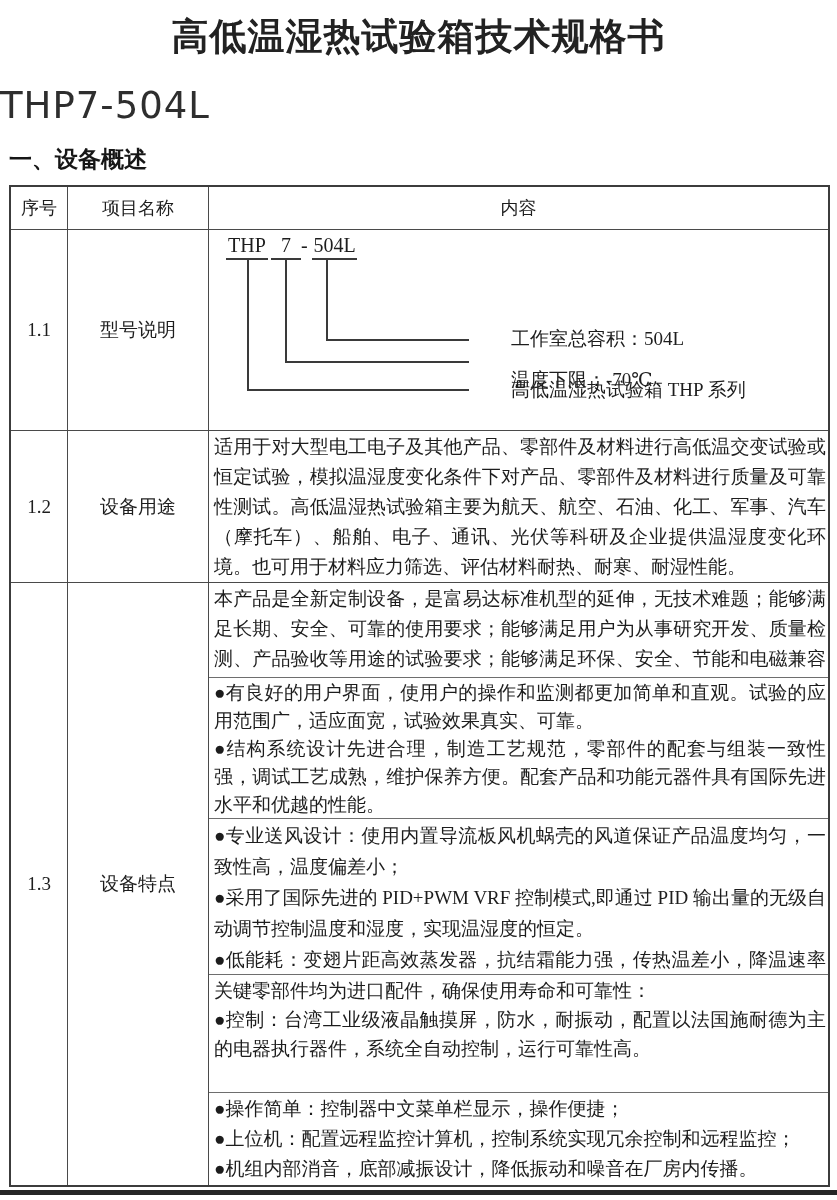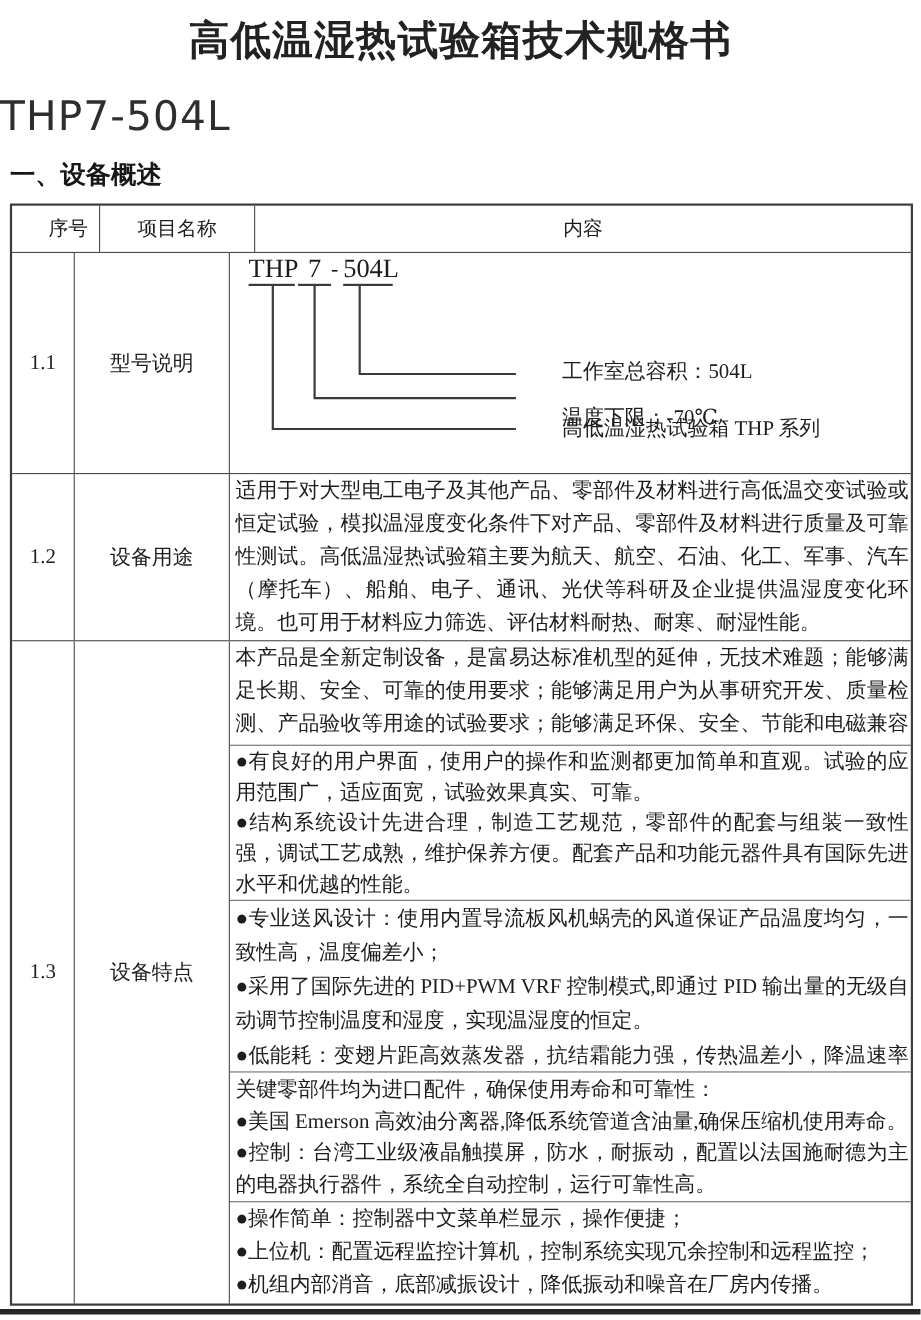--- a/index.html
+++ b/index.html
@@ -62,32 +62,32 @@
     text-align: center;
   }
   .col-item {
     width: 141px; flex: 0 0 141px;
     border-right: 1.5px solid #4a4a4a;
     display: flex; align-items: center; justify-content: center;
     text-align: center;
   }
   .col-content { flex: 1 1 auto; min-width: 0; }
 
-  .header-row { height: 42px; font-size: 18px; padding-left: 23px; }
+  .header-row { height: 42px; font-size: 18px; }
   .header-row .col-content {
     display: flex; align-items: center; justify-content: center;
   }
 
   
   .row-model { height: 201px; }
   .row-model .col-content { position: relative; }
   .diagram-svg { position: absolute; left: 0; top: 0; }
   .code-part {
     position: absolute; top: 2px; height: 26px;
-    text-align: center; font-size: 24px; line-height: 26px;
+    text-align: center; font-size: 20px; line-height: 26px;
     border-bottom: 2px solid #3a3a3a;
   }
   .code-thp    { left: 17px;  width: 42px; }
   .code-size   { left: 62px;  width: 30px; }
   .code-hyphen { left: 92px;  top: 2px; position: absolute; font-size: 20px; line-height: 26px; }
   .code-vol    { left: 103px; width: 45px; }
   .diag-label  { position: absolute; left: 302px; white-space: nowrap; font-size: 19px; line-height: 26px; }
   .lbl-volume { top: 96px; }
   .lbl-temp   { top: 137px; }
   .lbl-series { top: 147px; }
@@ -174,21 +174,20 @@
         </div>
 
         <div class="subrow sub-3">
           <p>●专业送风设计：使用内置导流板风机蜗壳的风道保证产品温度均匀，一致性高，温度偏差小；</p>
           <p>●采用了国际先进的 PID+PWM VRF 控制模式,即通过 PID 输出量的无级自动调节控制温度和湿度，实现温湿度的恒定。</p>
           <p>●低能耗：变翅片距高效蒸发器，抗结霜能力强，传热温差小，降温速率快。</p>
         </div>
 
         <div class="subrow sub-4">
           <p>关键零部件均为进口配件，确保使用寿命和可靠性：</p>
-          <p>●美国 Emerson 高效油分离器,降低系统管道含油量,确保压缩机使用寿命。</p>
           <p>●控制：台湾工业级液晶触摸屏，防水，耐振动，配置以法国施耐德为主的电器执行器件，系统全自动控制，运行可靠性高。</p>
         </div>
 
         <div class="subrow sub-5">
           <p>●操作简单：控制器中文菜单栏显示，操作便捷；</p>
           <p>●上位机：配置远程监控计算机，控制系统实现冗余控制和远程监控；</p>
           <p>●机组内部消音，底部减振设计，降低振动和噪音在厂房内传播。</p>
         </div>
 
       </div>

